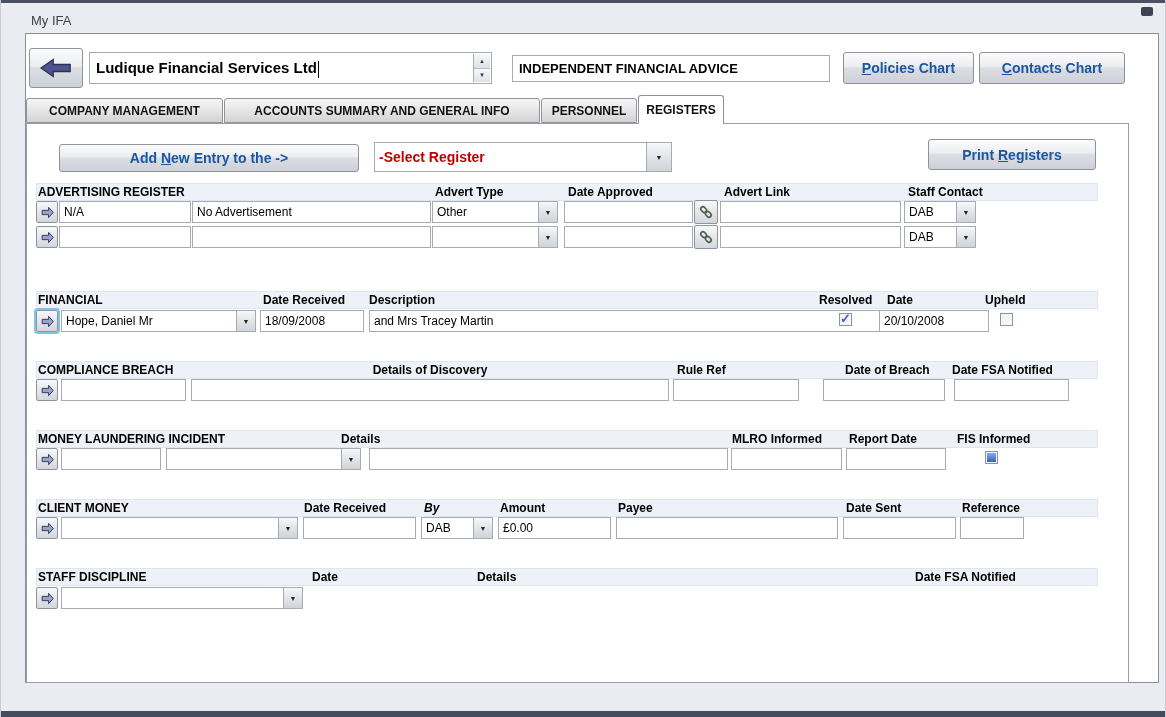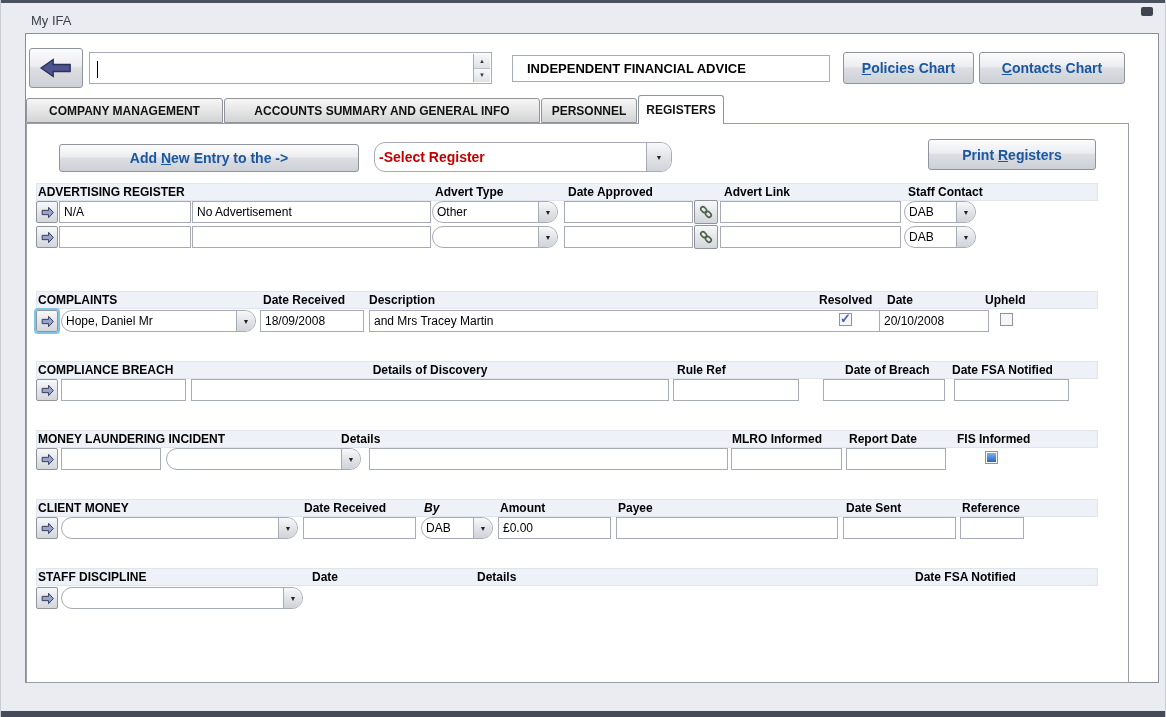--- a/index.html
+++ b/index.html
@@ -17,21 +17,21 @@
        background:linear-gradient(#fcfcfd,#ecedf0 45%,#dcdee3 50%,#cdd0d6);
        border:1px solid #8f939b;border-radius:3px;cursor:default;
        font-weight:bold;color:#1a57a0;font-size:14px;}
   .btn u{text-decoration:underline;}
   .gridbtn{position:absolute;display:flex;align-items:center;justify-content:center;box-sizing:border-box;
        background:linear-gradient(#f7f8fa,#e3e5e9 55%,#d3d6db);border:1px solid #8f939b;border-radius:2px;}
   .gridbtn.focused{outline:2px solid #7ec3e8;outline-offset:0px;}
   
   .fld{position:absolute;background:#fff;border:1px solid #a6abb5;height:22px;box-sizing:border-box;
        font-size:12px;color:#000;padding:3px 4px;white-space:nowrap;overflow:hidden;}
-  .fld.combo{padding-right:20px;border-radius:11px;}
+  .fld.combo{padding-right:20px;}
   .cbtn{position:absolute;right:0;top:0;bottom:0;width:18px;display:flex;align-items:center;justify-content:center;
         background:linear-gradient(#f7f8fa,#e0e2e6 55%,#d0d3d8);border-left:1px solid #a6abb5;
         font-size:7px;color:#222;}
   
   .strip{position:absolute;left:35px;width:1062px;height:18px;background:#eef1f8;border:1px solid #e0e4ec;box-sizing:border-box;}
   .sec-title{position:absolute;font-size:12px;font-weight:bold;color:#000;white-space:nowrap;}
   .colhdr{position:absolute;font-size:12px;font-weight:bold;color:#000;white-space:nowrap;}
   
   .checkbox{position:absolute;width:13px;height:13px;background:#f5f6f8;border:1px solid #8f939b;box-sizing:border-box;}
   .checkbox.checked::after{content:"\2713";position:absolute;left:0px;top:-3px;font-size:13px;font-weight:bold;color:#4a63b8;}
@@ -66,28 +66,28 @@
   <div>
     <div class="btn" style="left:28px;top:48px;width:54px;height:40px;">
       <span>
         <svg width="34" height="24" viewBox="0 0 24 17">
           <path d="M10 2.5 V6 H22 V11 H10 V14.5 L1.5 8.5 Z" fill="#4d5490" stroke="#2c3158" stroke-width="1"></path>
         </svg>
       </span>
     </div>
 
     <div class="fld" style="left:88px;top:52px;width:403px;height:32px;font-size:15px;font-weight:bold;padding:6px 20px 4px 6px;">
-      <span class="caret"></span>
+      <span>Ludique Financial Services Ltd</span><span class="caret"></span>
       <span class="spinner">
         <span class="sp">▲</span>
         <span class="sp">▼</span>
       </span>
     </div>
 
-    <div class="fld" style="left:511px;top:55px;width:318px;height:27px;font-size:13px;font-weight:bold;padding:5px 14px;">INDEPENDENT FINANCIAL ADVICE</div>
+    <div class="fld" style="left:511px;top:55px;width:318px;height:27px;font-size:13px;font-weight:bold;padding:5px 6px;">INDEPENDENT FINANCIAL ADVICE</div>
 
     <div class="btn" style="left:842px;top:52px;width:131px;height:32px;">
       <span><span></span><u>P</u><span>olicies Chart</span></span>
     </div>
     <div class="btn" style="left:978px;top:52px;width:146px;height:32px;">
       <span><span></span><u>C</u><span>ontacts Chart</span></span>
     </div>
   </div>
 
   <div>
@@ -179,21 +179,21 @@
       <div class="fld" style="left:719px;top:226px;width:181px;"></div>
       <div class="fld combo" style="left:903px;top:226px;width:72px;">
         <span>DAB</span>
         <span class="cbtn">▼</span>
       </div>
     </div>
   </div>
 
   <div>
     <div class="strip" style="top:291px;"></div>
-    <div class="sec-title" style="left:37px;top:293px;">COMPLAINTS</div>
+    <div class="sec-title" style="left:37px;top:293px;">FINANCIAL</div>
     <div class="colhdr" style="left:262px;top:293px;">Date Received</div>
     <div class="colhdr" style="left:368px;top:293px;width:450px;text-align:left;">Description</div>
     <div class="colhdr" style="left:818px;top:293px;">Resolved</div>
     <div class="colhdr" style="left:886px;top:293px;">Date</div>
     <div class="colhdr" style="left:984px;top:293px;">Upheld</div>
 
     <div>
       <div class="gridbtn focused" style="left:35px;top:310px;width:22px;height:22px;">
         <span>
             <svg width="15" height="15" viewBox="0 0 14 14">

